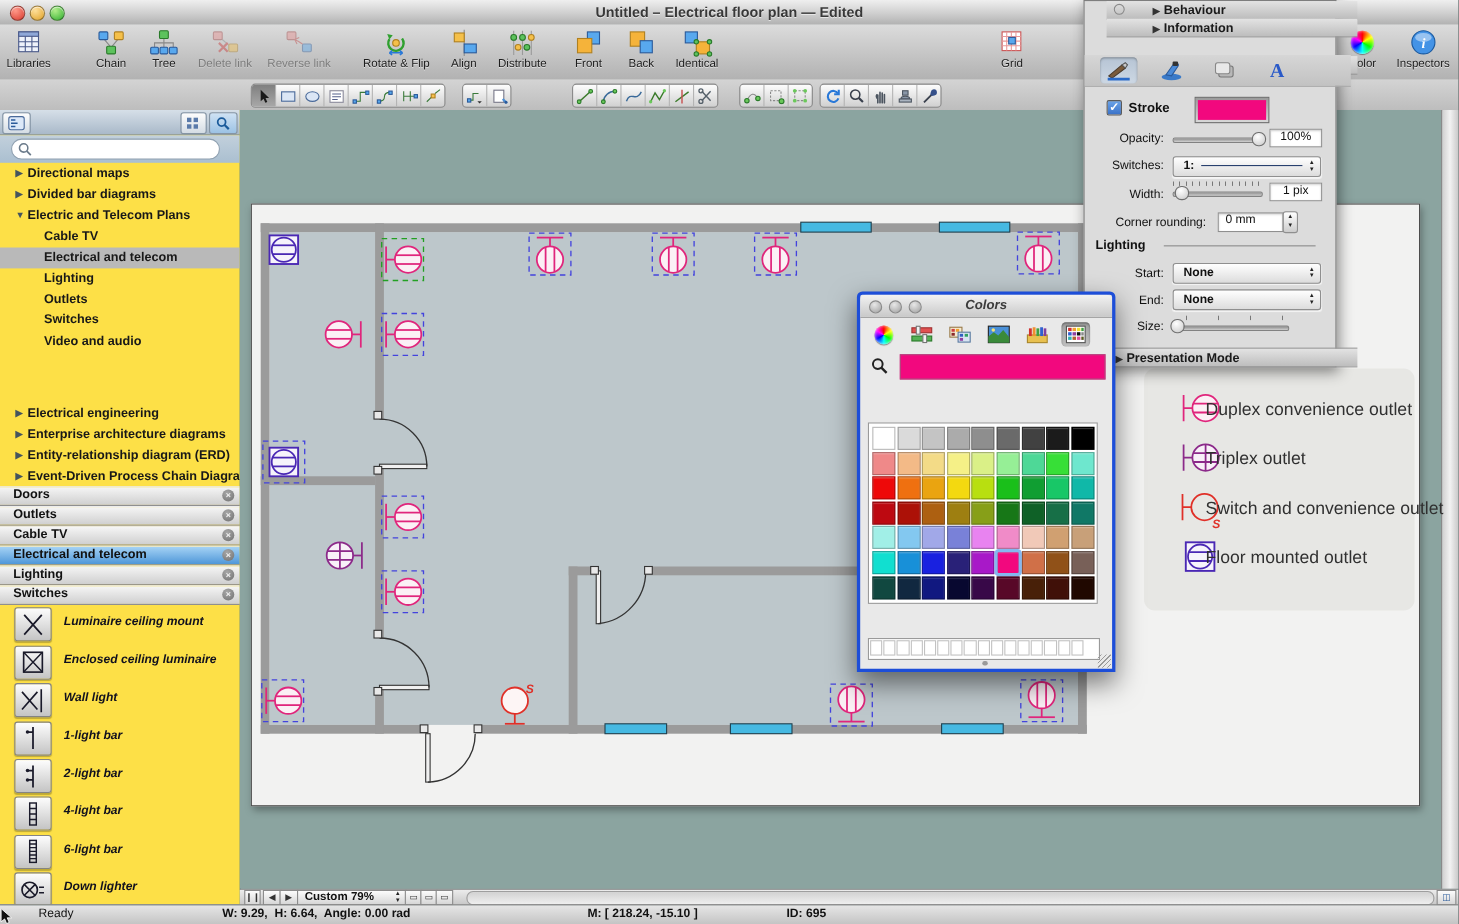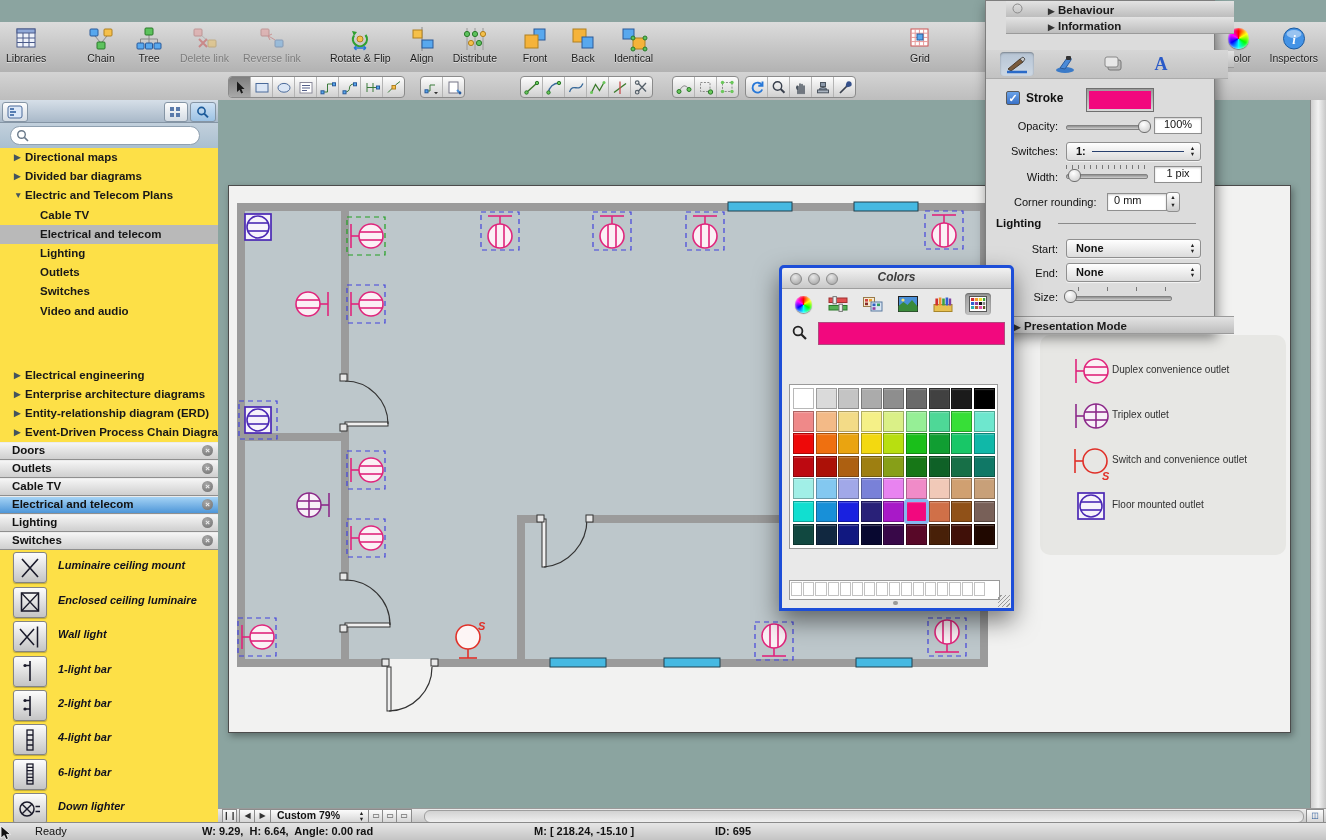--- a/index.html
+++ b/index.html
@@ -50,21 +50,21 @@
   .sten-label{position:absolute;left:58px;top:9px;font-size:11px;font-weight:bold;font-style:italic;color:#10101e;white-space:nowrap;}
   
   #canvas{left:218px;top:100px;width:1092px;height:708px;background:#8ba4a0;overflow:hidden;}
   #page{position:absolute;left:10px;top:85px;width:1061px;height:546px;background:#f2f2f1;border:1px solid #4c4c4c;box-shadow:2px 3px 7px rgba(0,0,0,.35);}
   #scroll-v{left:1310px;top:100px;width:16px;height:708px;background:linear-gradient(to right,#cfcfcf,#f2f2f2 45%,#c2c2c2);border-left:1px solid #8a8a8a;}
   #plansvg{position:absolute;left:0;top:0;z-index:5;pointer-events:none;}
   
   #legend{left:1040px;top:335px;width:246px;height:220px;background:#e7e7e4;border-radius:10px;z-index:6;}
   .leg-row{position:absolute;left:0;width:100%;height:44px;}
   .leg-icon{position:absolute;left:28px;top:1px;}
-  .leg-label{position:absolute;left:72px;top:15px;font-size:10px;color:#303030;white-space:nowrap;}
+  .leg-label{position:absolute;left:56px;top:15px;font-size:16px;color:#303030;white-space:nowrap;}
   
   #inspector{left:985px;top:0;width:228px;height:332px;background:#dcdcdc;border:1px solid #7e7e7e;box-shadow:2px 4px 12px rgba(0,0,0,.45);z-index:10;font-size:11px;color:#111;}
   .insp-bar{position:absolute;left:0;width:100%;height:16px;background:linear-gradient(#e3e3e3,#bdbdbd);border-bottom:1px solid #9a9a9a;font-weight:bold;font-size:11.5px;line-height:19px;color:#1a1a1a;margin-left:20px;}
   .insp-bar .arr{display:inline-block;width:10px;font-size:8.5px;color:#333;}
   #insp-tabs{position:absolute;left:0;top:49px;width:100%;height:28px;background:linear-gradient(#d6d6d6,#c2c2c2);border-bottom:1px solid #aaa;display:flex;gap:14px;padding-left:14px;align-items:center;}
   .itab{width:34px;height:24px;display:flex;align-items:center;justify-content:center;border-radius:4px;}
   .itab.sel{background:linear-gradient(#b6c4d4,#cdd8e4);box-shadow:inset 0 1px 2px rgba(0,0,0,.35);}
   .rlabel{position:absolute;text-align:right;}
   .vbox{position:absolute;background:#fff;border:1px solid #8f8f8f;font-size:11px;text-align:center;box-shadow:inset 0 1px 2px rgba(0,0,0,.2);}
   .strack{position:absolute;height:3px;background:linear-gradient(#8f8f8f,#cfcfcf);border:1px solid #828282;border-radius:2px;}
@@ -98,20 +98,26 @@
   #nv-track{position:absolute;left:206px;top:1px;width:878px;height:11px;border:1px solid #9e9e9e;border-radius:6px;background:linear-gradient(#d2d2d2,#efefef);}
   #statusbar{left:0;top:822px;width:1326px;height:18px;background:linear-gradient(#e6e6e6,#c2c2c2);border-top:1px solid #8a8a8a;font-size:11px;color:#111;}
   #statusbar span{position:absolute;top:2px;white-space:pre;}
   svg{display:block;}
 </style>
 </head>
 <body>
 
 <div id="root">
 
+  <div id="titlebar" class="abs">
+    <span id="tl-close" class="tl"></span>
+    <span id="tl-min" class="tl"></span>
+    <span id="tl-zoom" class="tl"></span>
+    <div id="title" class="abs">Untitled – Electrical floor plan — Edited</div>
+  </div>
 
   <div id="toolbar-main" class="abs">
       <div class="tb-group" style="left: 6px;">
         <div class="tb-item">
           <div class="ticon">
             <svg width="28" height="26">
               <rect x="5" y="3" width="18" height="18" fill="#eef2fa" stroke="#4a5a8a"></rect>
               <rect x="5" y="3" width="18" height="4" fill="#8fa8d8" stroke="#4a5a8a"></rect>
               <path d="M11,7 V21 M17,7 V21 M5,12 h18 M5,16.5 h18" stroke="#4a5a8a" fill="none"></path>
             </svg>

